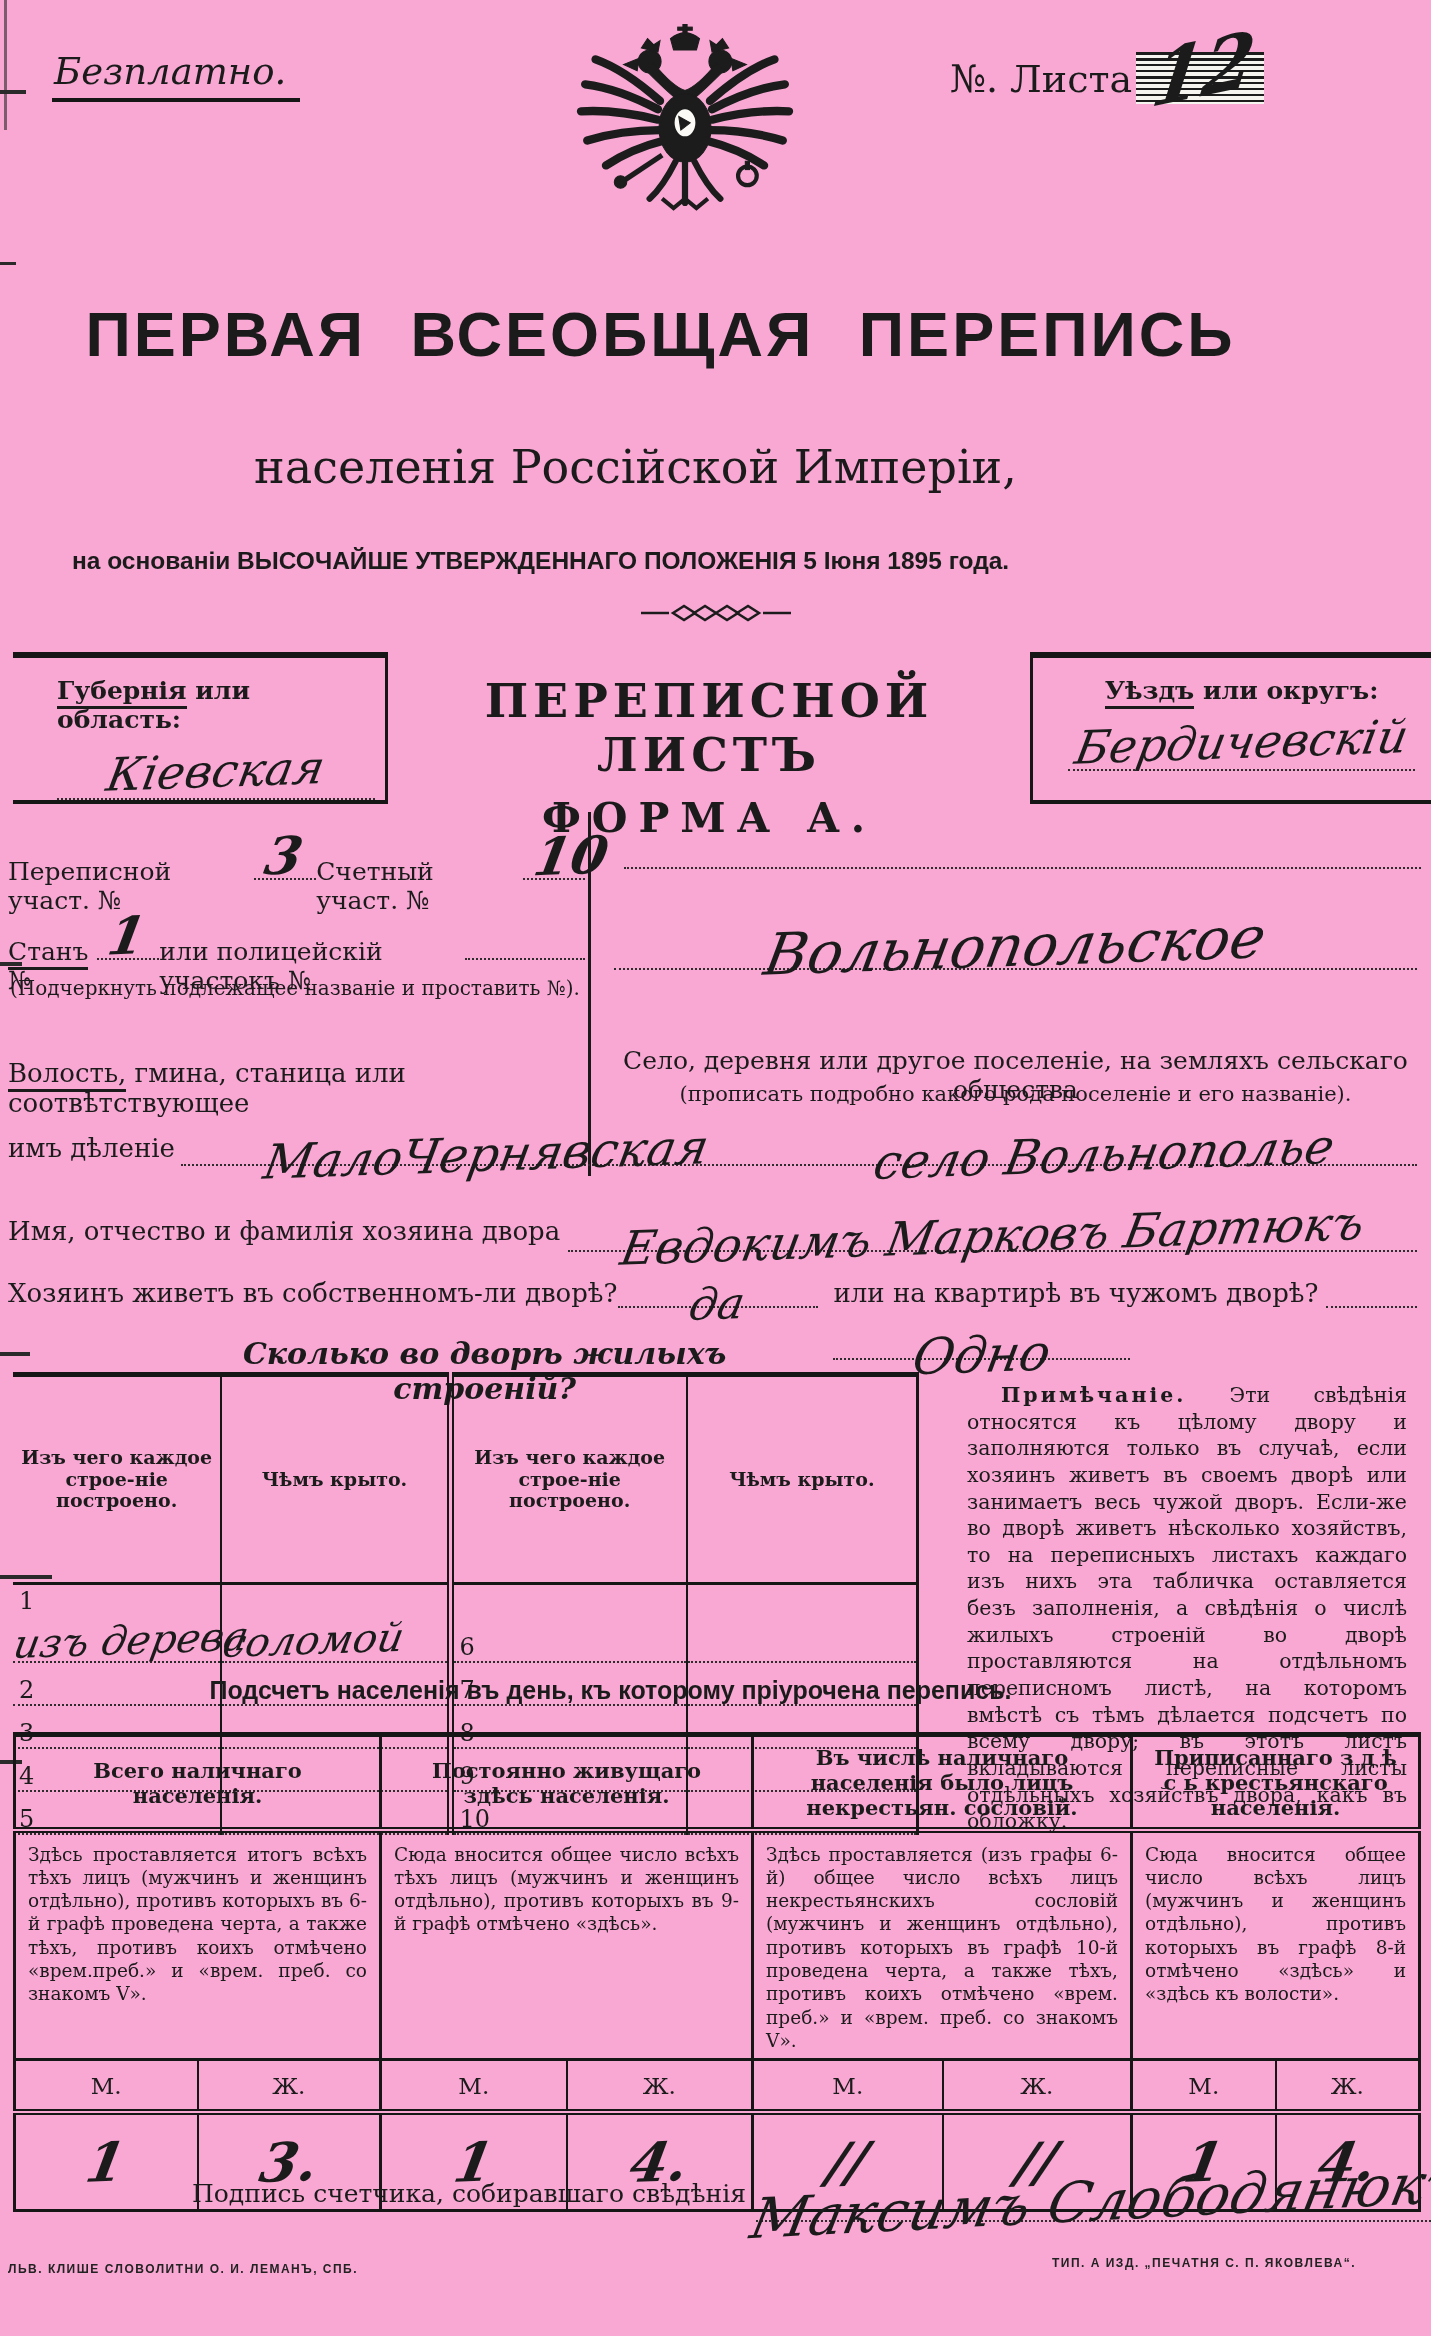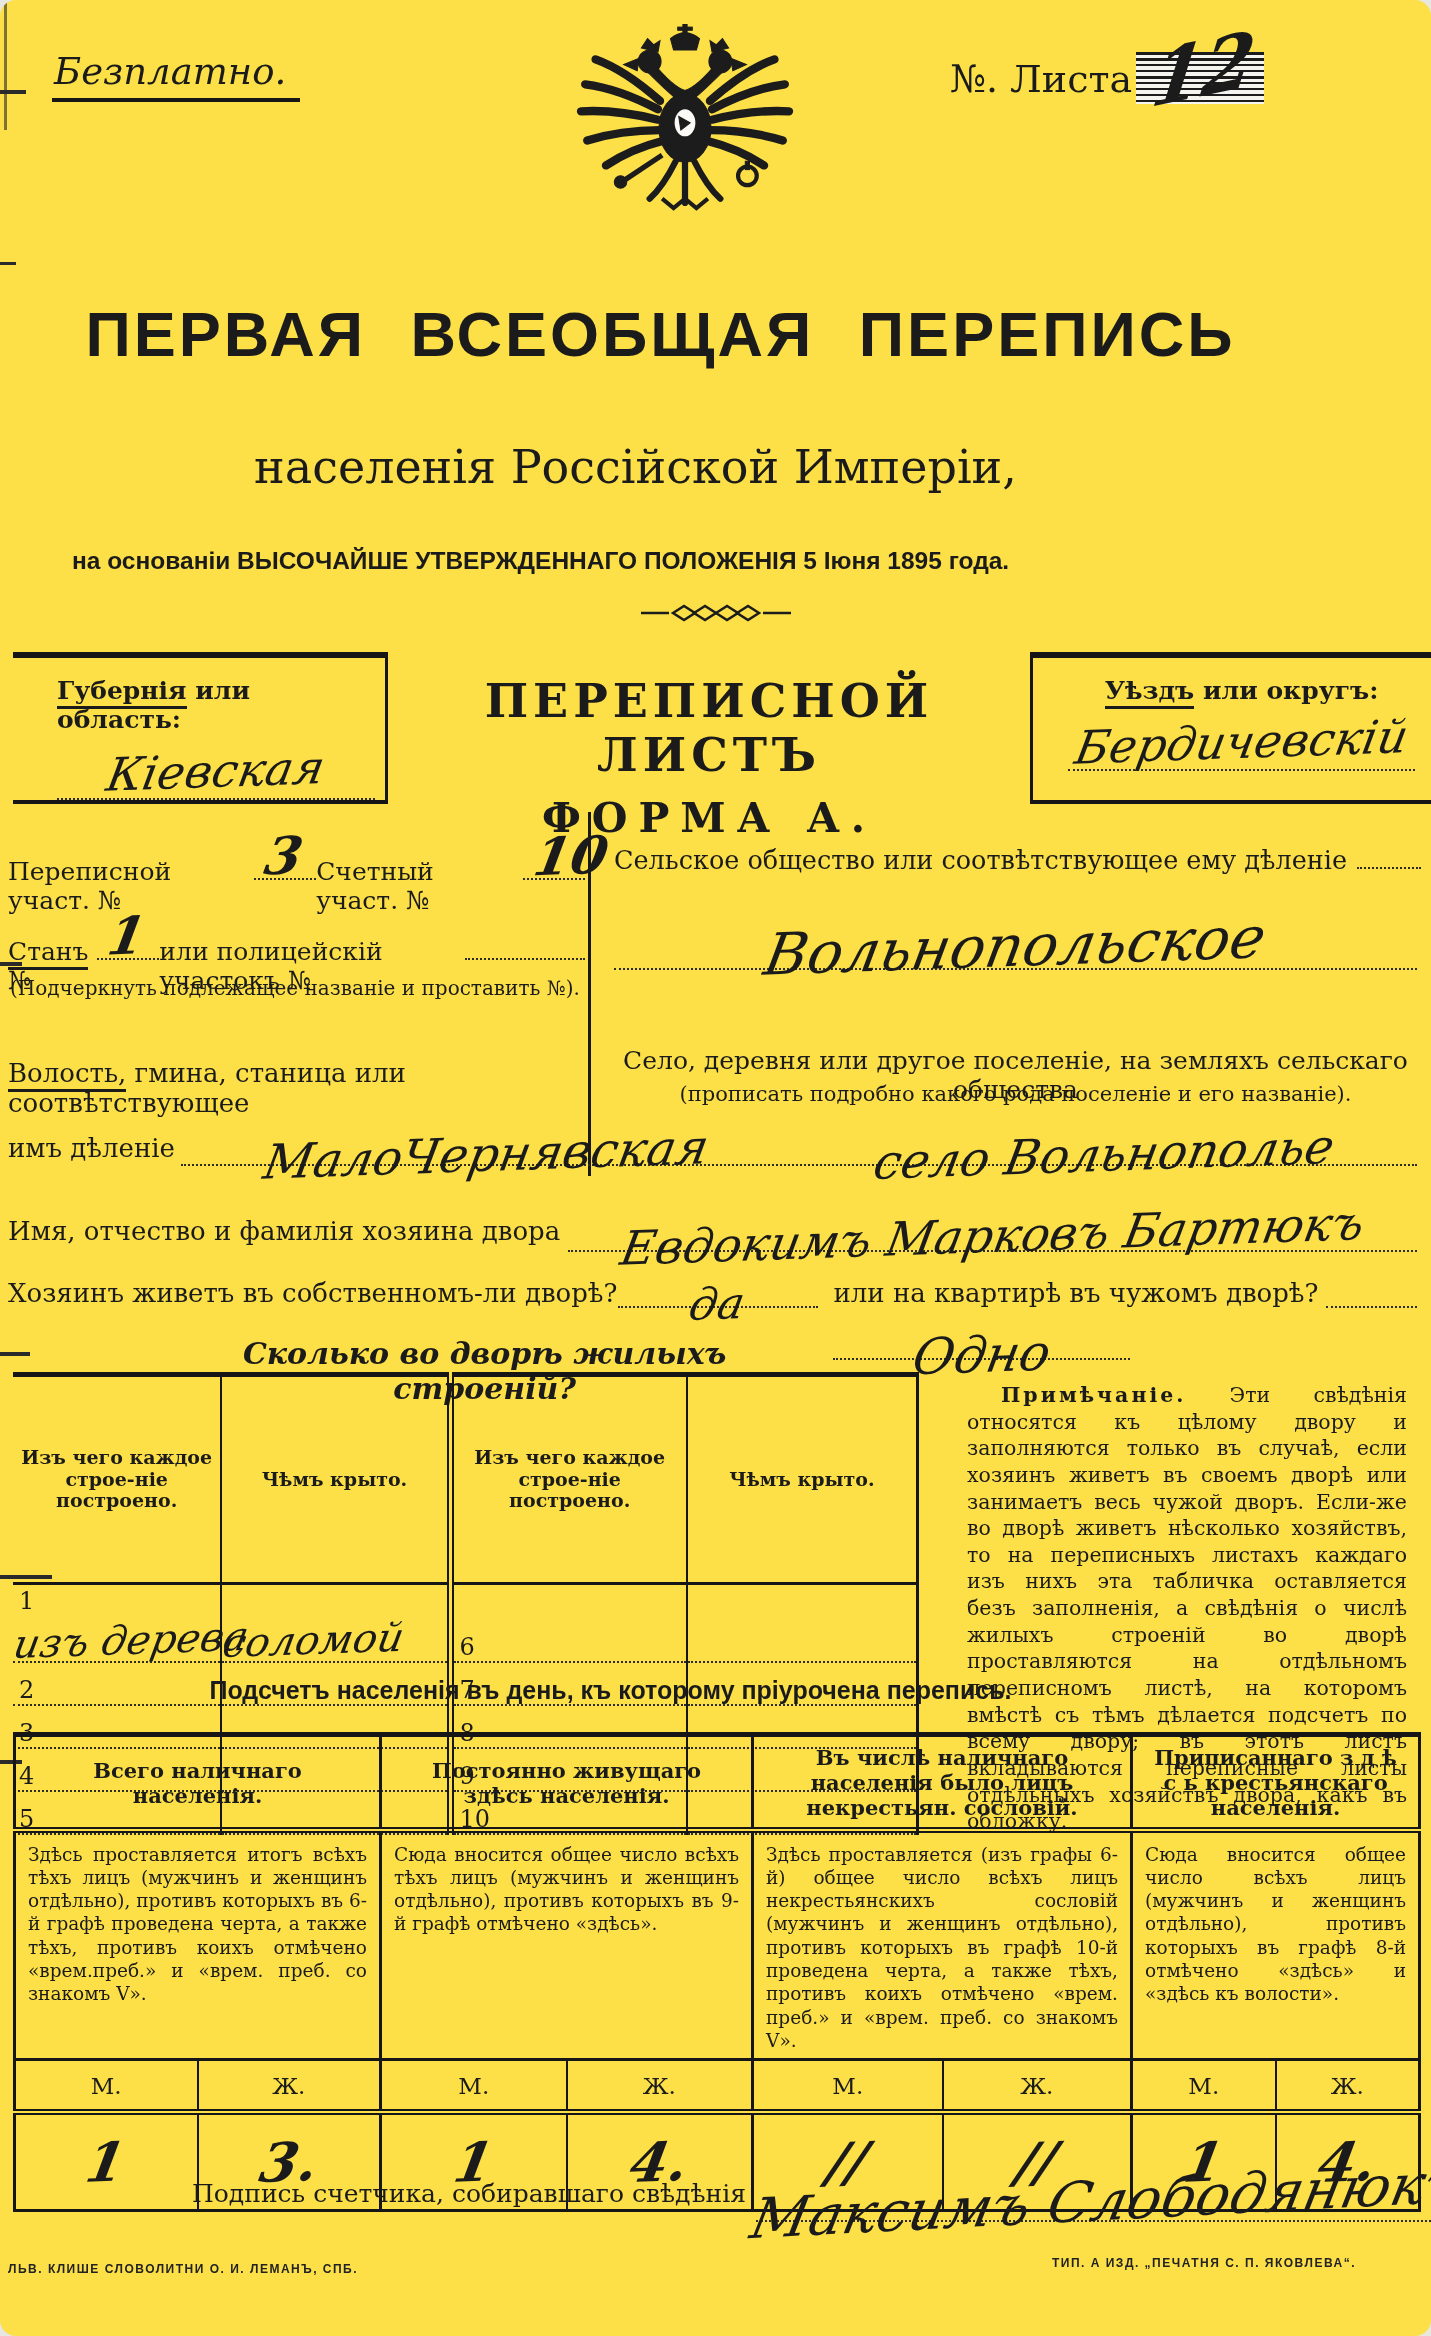--- a/index.html
+++ b/index.html
@@ -1,17 +1,17 @@
 <!DOCTYPE html>
 <html><head>
 <meta charset="utf-8">
 <style>
   html,body{margin:0;padding:0;background:#e8e6e0;}
-  .page{position:relative;width:1431px;height:2336px;margin:0 auto;background:#fde047;
-        font-family:"DejaVu Serif",serif;color:#1b1b1b;overflow:hidden;border-radius:16px;}
+  .page{position:relative;width:1431px;height:2336px;margin:0 auto;background:#f9a8d4;
+        font-family:"DejaVu Serif",serif;color:#1b1b1b;overflow:hidden;}
   .abs{position:absolute;}
   .hand{font-family:"DejaVu Serif",serif;font-style:italic;display:inline-block;
         transform:skewX(-12deg) rotate(-2deg);white-space:nowrap;}
   .dotfill{border-bottom:2.5px dotted #2c2c2c;}
   .ul{border-bottom:3px solid #1b1b1b;padding-bottom:1px;}
   .flexline{display:flex;align-items:baseline;}
 
   
   #free-label{left:52px;top:50px;font-style:italic;font-size:37px;border-bottom:4px solid #161616;
               padding:0 14px 5px 2px;}
@@ -231,21 +231,20 @@
       </span>
     <span>или полицейскій участокъ №</span>
     <span class="numgap tail"></span>
   </div>
 
   <div class="abs" id="pnote">(Подчеркнуть подлежащее названіе и проставить №).</div>
 
   <div class="abs" id="volost-lbl"><span class="ul">Волость,</span><span> гмина, станица или соотвѣтствующее</span></div>
 
   <div class="abs flexline" id="rural">
-    <span>Сельское общество или соотвѣтствующее ему дѣленіе</span>
     <span class="dotfill"></span>
   </div>
   <div class="abs" id="rural-val"><span class="hand">Вольнопольское</span></div>
 
   <div class="abs" id="village-lbl">Село, деревня или другое поселеніе, на земляхъ сельскаго общества</div>
   <div class="abs" id="village-note">(прописать подробно какого рода поселеніе и его названіе).</div>
 
   <div class="abs flexline" id="vrow">
     <span class="lead">имъ дѣленіе</span>
     <span class="dotfill">

